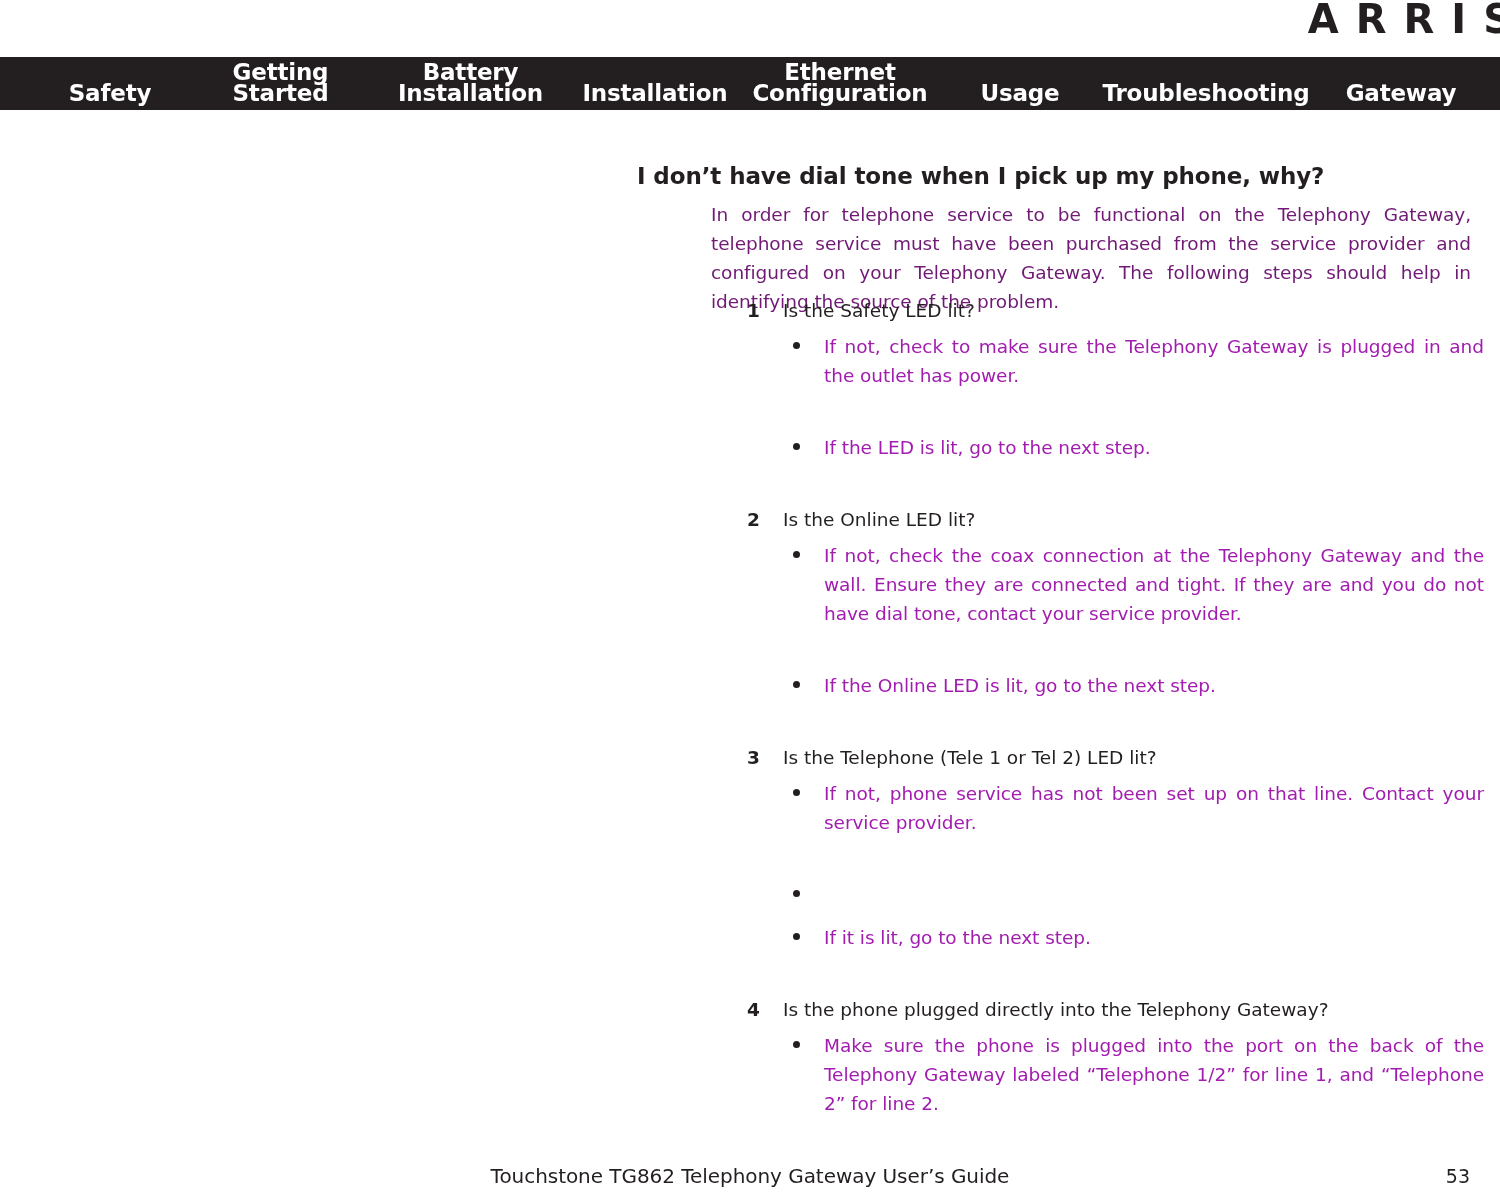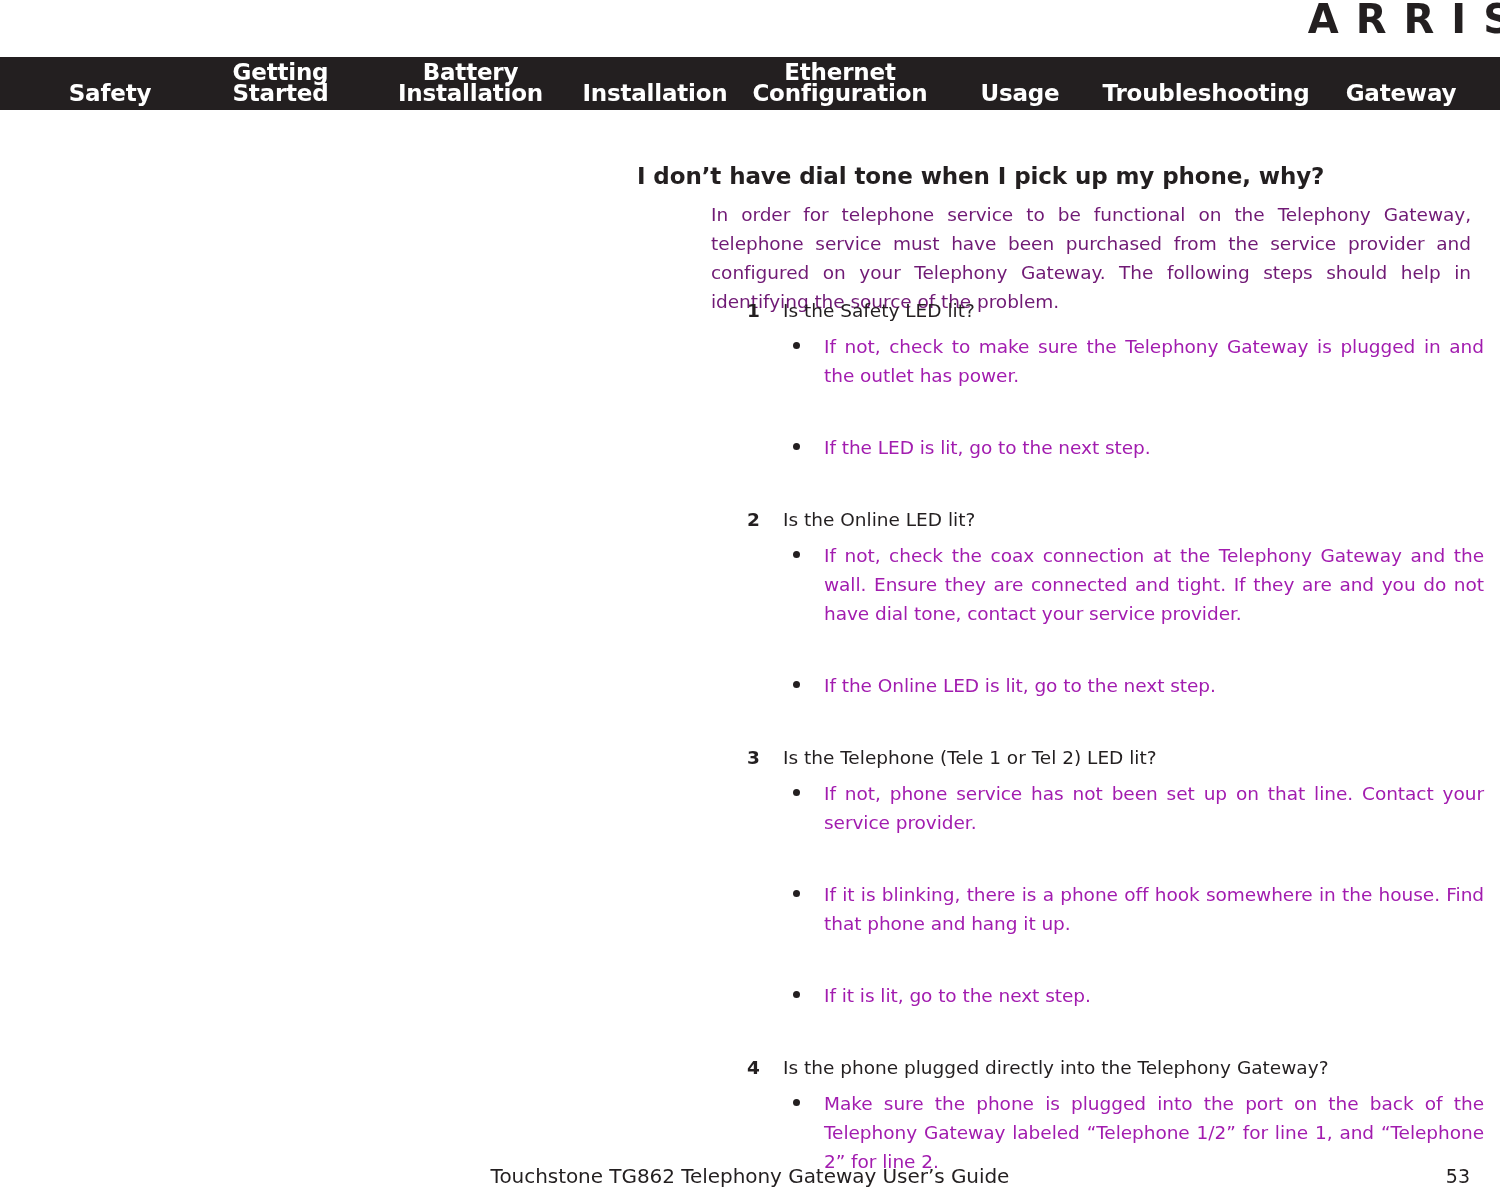--- a/index.html
+++ b/index.html
@@ -241,21 +241,20 @@
       </div>
       <div class="step">
         <div class="step-head"><span class="step-num">3</span><span>Is the Telephone (Tele 1 or Tel 2) LED lit?</span></div>
         <ul class="bullets">
           <li class="bullet">
             <span class="bullet-dot"></span>
             <span class="bullet-text">If not, phone service has not been set up on that line. Contact your service provider.</span>
           </li>
           <li class="bullet">
             <span class="bullet-dot"></span>
-            <span class="bullet-text">If it is blinking, there is a phone off hook somewhere in the house. Find that phone and hang it up.</span>
           </li>
           <li class="bullet">
             <span class="bullet-dot"></span>
             <span class="bullet-text">If it is lit, go to the next step.</span>
           </li>
         </ul>
       </div>
       <div class="step">
         <div class="step-head"><span class="step-num">4</span><span>Is the phone plugged directly into the Telephony Gateway?</span></div>
         <ul class="bullets">

